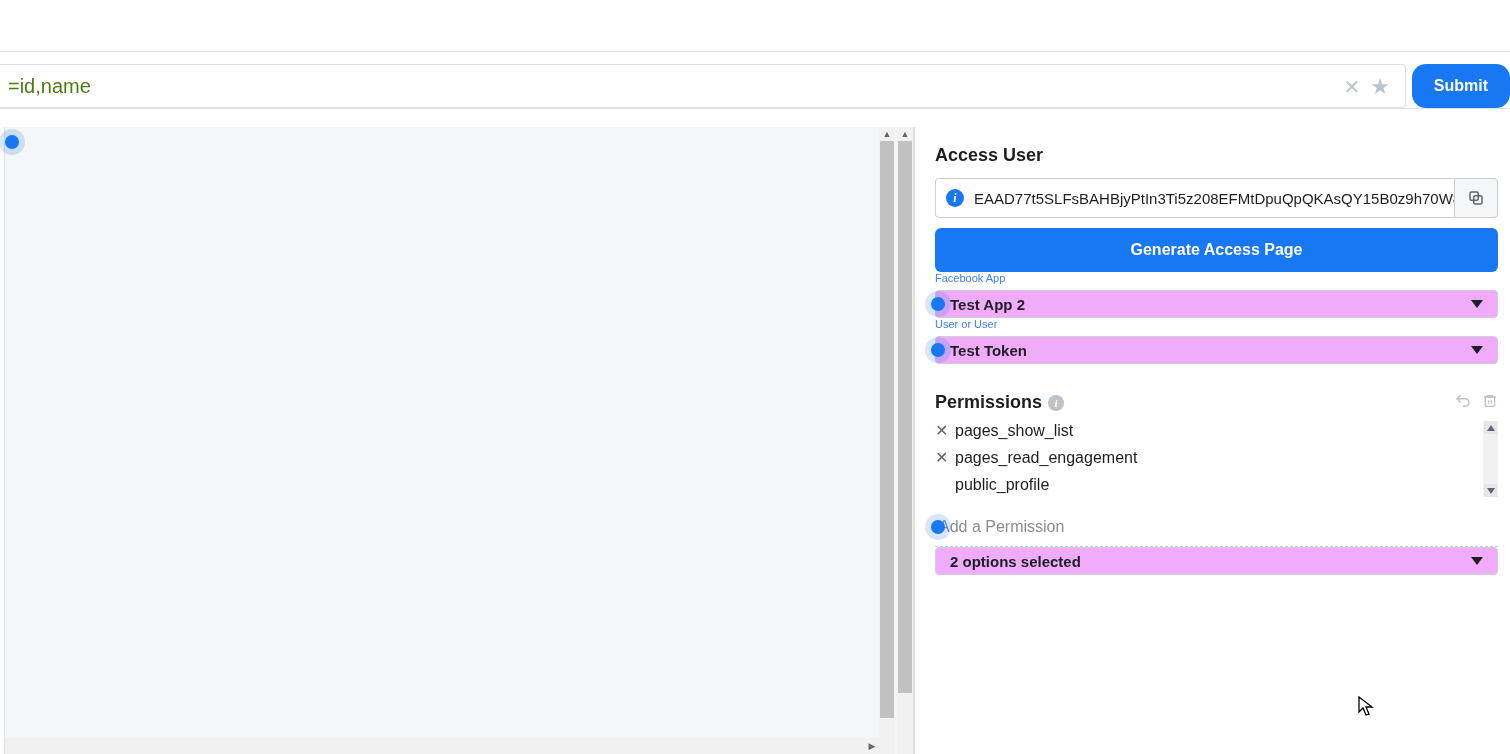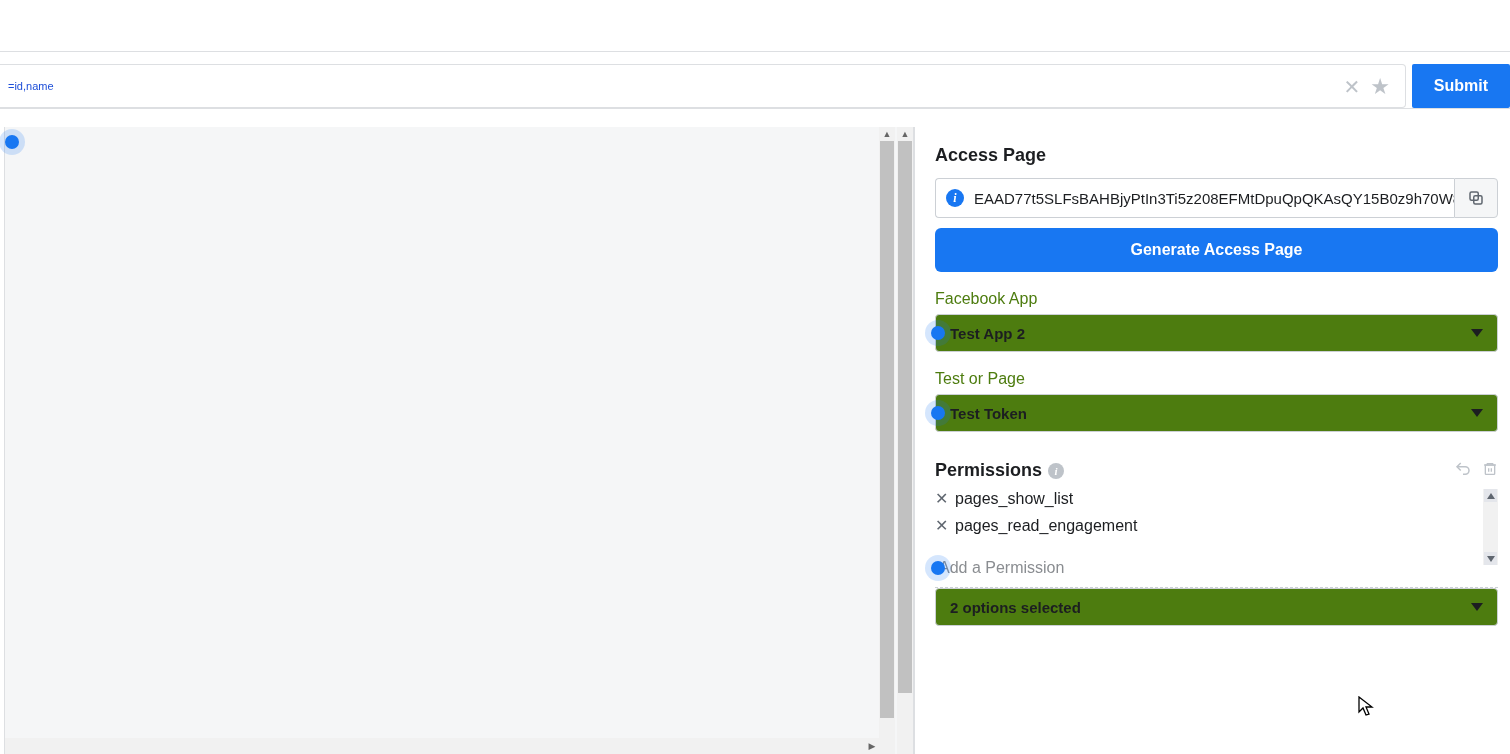--- a/index.html
+++ b/index.html
@@ -21,38 +21,38 @@
       align-items: stretch;
       padding: 0;
       margin-top:12px;
     }
     .query-input {
       flex: 1;
       border: 1px solid #dddfe2;
       border-left:none;
       border-radius:0 4px 4px 0;
       padding: 4px 8px;
-      font-size: 11px;
-      color: #1d4ed8;
+      font-size: 20px;
+      color: #4d7c0f;
       font-family: inherit;
       display:block;
       height:100%;
     }
     .query-icons {
       position:absolute;
       right:120px;
       top: 64px;
       height:45px;
       display:flex; align-items:center; gap:10px;
     }
     .clear-icon { color:#bec3c9; font-size:20px; cursor:pointer; }
     .star-icon { color:#bec3c9; font-size:22px; cursor:pointer; }
     .submit-btn {
       background:#1877f2; color:#fff; border:none; font-weight:600;
-      font-size:16px; padding:0 22px; margin-left:6px; border-radius:2px; cursor:pointer;
+      font-size:16px; padding:0 22px; margin-left:6px; border-radius:14px; cursor:pointer;
       height:100%;
     }
 
     .main-area {
       display:flex;
       height: calc(754px - 52px - 57px);
     }
     .left-panel {
       flex:1;
       background:#f5f6f7;
@@ -109,25 +109,25 @@
     }
     .copy-btn {
       width:44px; border:1px solid #ccd0d5; border-radius:0 4px 4px 0;
       background:#f5f6f7; display:flex; align-items:center; justify-content:center; cursor:pointer;
     }
     .big-blue-btn {
       width:100%; background:#1877f2; color:#fff; border:none; height:44px;
       font-size:16px; font-weight:600; border-radius:6px; cursor:pointer;
     }
 
-    .field-label { font-size:16px; color:#4d7c0f; margin-top:18px; margin-bottom:6px; }
+    .field-label { font-size:11px; color:#3b82f6; margin-bottom:6px; }
     .select-row {
       position:relative;
-      border:1px solid #ccd0d5; border-radius:4px; background:#4d7c0f;
-      height:38px; display:flex; align-items:center; padding:11px 14px; cursor:pointer;
+      border:1px solid #ccd0d5; border-radius:4px; background:#f0abfc;
+      height:28px; display:flex; align-items:center; padding:11px 14px; cursor:pointer;
       font-size:15px; font-weight:600;
     }
     .select-row .caret {
       position:absolute; right:14px; top:50%; transform:translateY(-50%);
     }
     .caret svg { display:block; }
 
     .pulse-dot {
       width:14px; height:14px; background:#1877f2; border-radius:50%;
       box-shadow:0 0 0 6px rgba(24,119,242,0.18);
@@ -198,21 +198,21 @@
     <div class="scrollbar-v inner-scroll">
       <span class="arrow">▲</span>
         <div class="thumb"></div>
     </div>
     <div class="scrollbar-h">
       <span class="arrow">▶</span>
     </div>
   </div>
 
   <div class="right-panel">
-    <div class="section-title">Access Page</div>
+    <div class="section-title">Access User</div>
 
     <div class="token-row">
       <div class="token-box">
         <span class="info-icon">i</span>
         <span>EAAD77t5SLFsBAHBjyPtIn3Ti5z208EFMtDpuQpQKAsQY15B0z9h70W8</span>
       </div>
       <div class="copy-btn">
         <svg width="18" height="18" viewBox="0 0 24 24" fill="none" stroke="#606770" stroke-width="2">
           <rect x="9" y="9" width="11" height="11" rx="2"></rect>
             <rect x="4" y="4" width="11" height="11" rx="2"></rect>
@@ -226,21 +226,21 @@
     <div class="select-row">
       <span class="pulse-dot"></span>
       <span>Test App 2</span>
       <span class="caret">
         <svg width="12" height="8">
             <polygon points="0,0 12,0 6,8" fill="#1c1e21"></polygon>
           </svg>
       </span>
     </div>
 
-    <div class="field-label">Test or Page</div>
+    <div class="field-label">User or User</div>
     <div class="select-row">
       <span class="pulse-dot"></span>
       <span>Test Token</span>
       <span class="caret">
         <svg width="12" height="8">
             <polygon points="0,0 12,0 6,8" fill="#1c1e21"></polygon>
           </svg>
       </span>
     </div>
 
@@ -268,20 +268,24 @@
 
     <div class="perm-list-wrap">
       <div class="perm-list">
         <div class="perm-item">
           <span class="x">✕</span>
           <span>pages_show_list</span>
         </div>
         <div class="perm-item">
           <span class="x">✕</span>
           <span>pages_read_engagement</span>
+        </div>
+        <div class="perm-item perm-nor">
+          <span class="x">✕</span>
+          <span>public_profile</span>
         </div>
       </div>
       <div class="perm-scroll">
         <div class="tri-btn">
             <svg width="8" height="6">
               <polygon points="4,0 8,6 0,6" fill="#606770"></polygon>
             </svg>
           </div>
         <div style="flex:1"></div>
         <div class="tri-btn">

